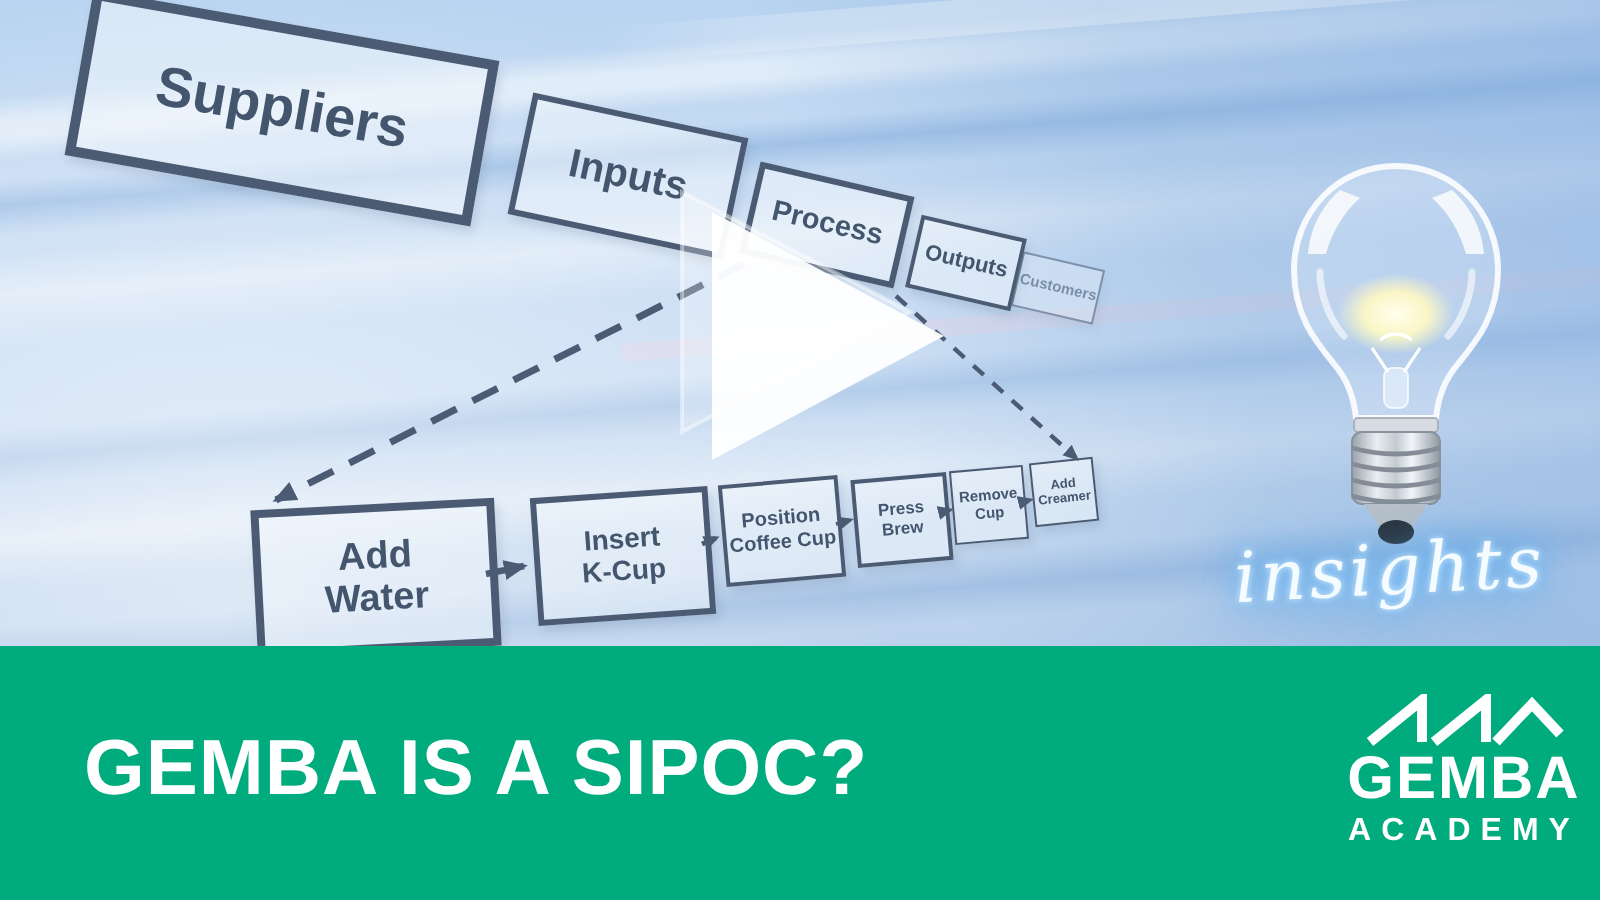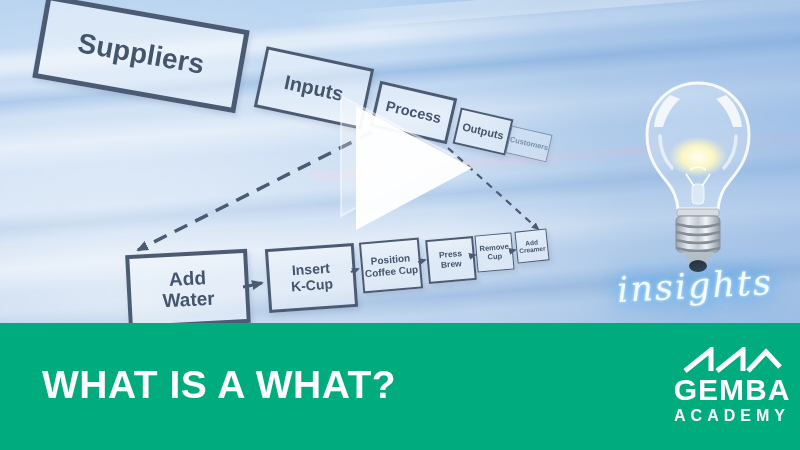--- a/index.html
+++ b/index.html
@@ -172,21 +172,21 @@
 
     <rect x="46" y="138" width="44" height="36" rx="5" fill="url(#metal)" stroke="#8a939d" stroke-width="1"></rect>
     <path d="M46,146 Q68,152 90,146 M46,154 Q68,160 90,154 M46,162 Q68,168 90,162 M46,170 Q68,176 90,170" stroke="#848d97" stroke-width="2.4" fill="none"></path>
     <path d="M52,174 L84,174 L76,186 L60,186 Z" fill="#b9c0c8"></path>
     <ellipse cx="68" cy="188" rx="9" ry="6" fill="#2e343c"></ellipse>
   </svg>
 
   <div id="tagline">insights</div>
 
   <div id="banner"></div>
-  <div id="video-title">WHAT IS A WHAT?</div>
+  <div id="video-title">GEMBA IS A SIPOC?</div>
 
   <div id="logo">
     <svg class="peaks" width="100" height="26" viewBox="0 0 100 26">
       <path d="M3,24 L29,3 L29,24" stroke="#ffffff" stroke-width="5" fill="none"></path>
       <path d="M35,24 L61,3 L61,24" stroke="#ffffff" stroke-width="5" fill="none"></path>
       <path d="M66,24 L84,5 L98,20" stroke="#ffffff" stroke-width="5" fill="none"></path>
     </svg>
     <div id="brand-name">GEMBA</div>
     <div id="brand-subname">ACADEMY</div>
   </div>

